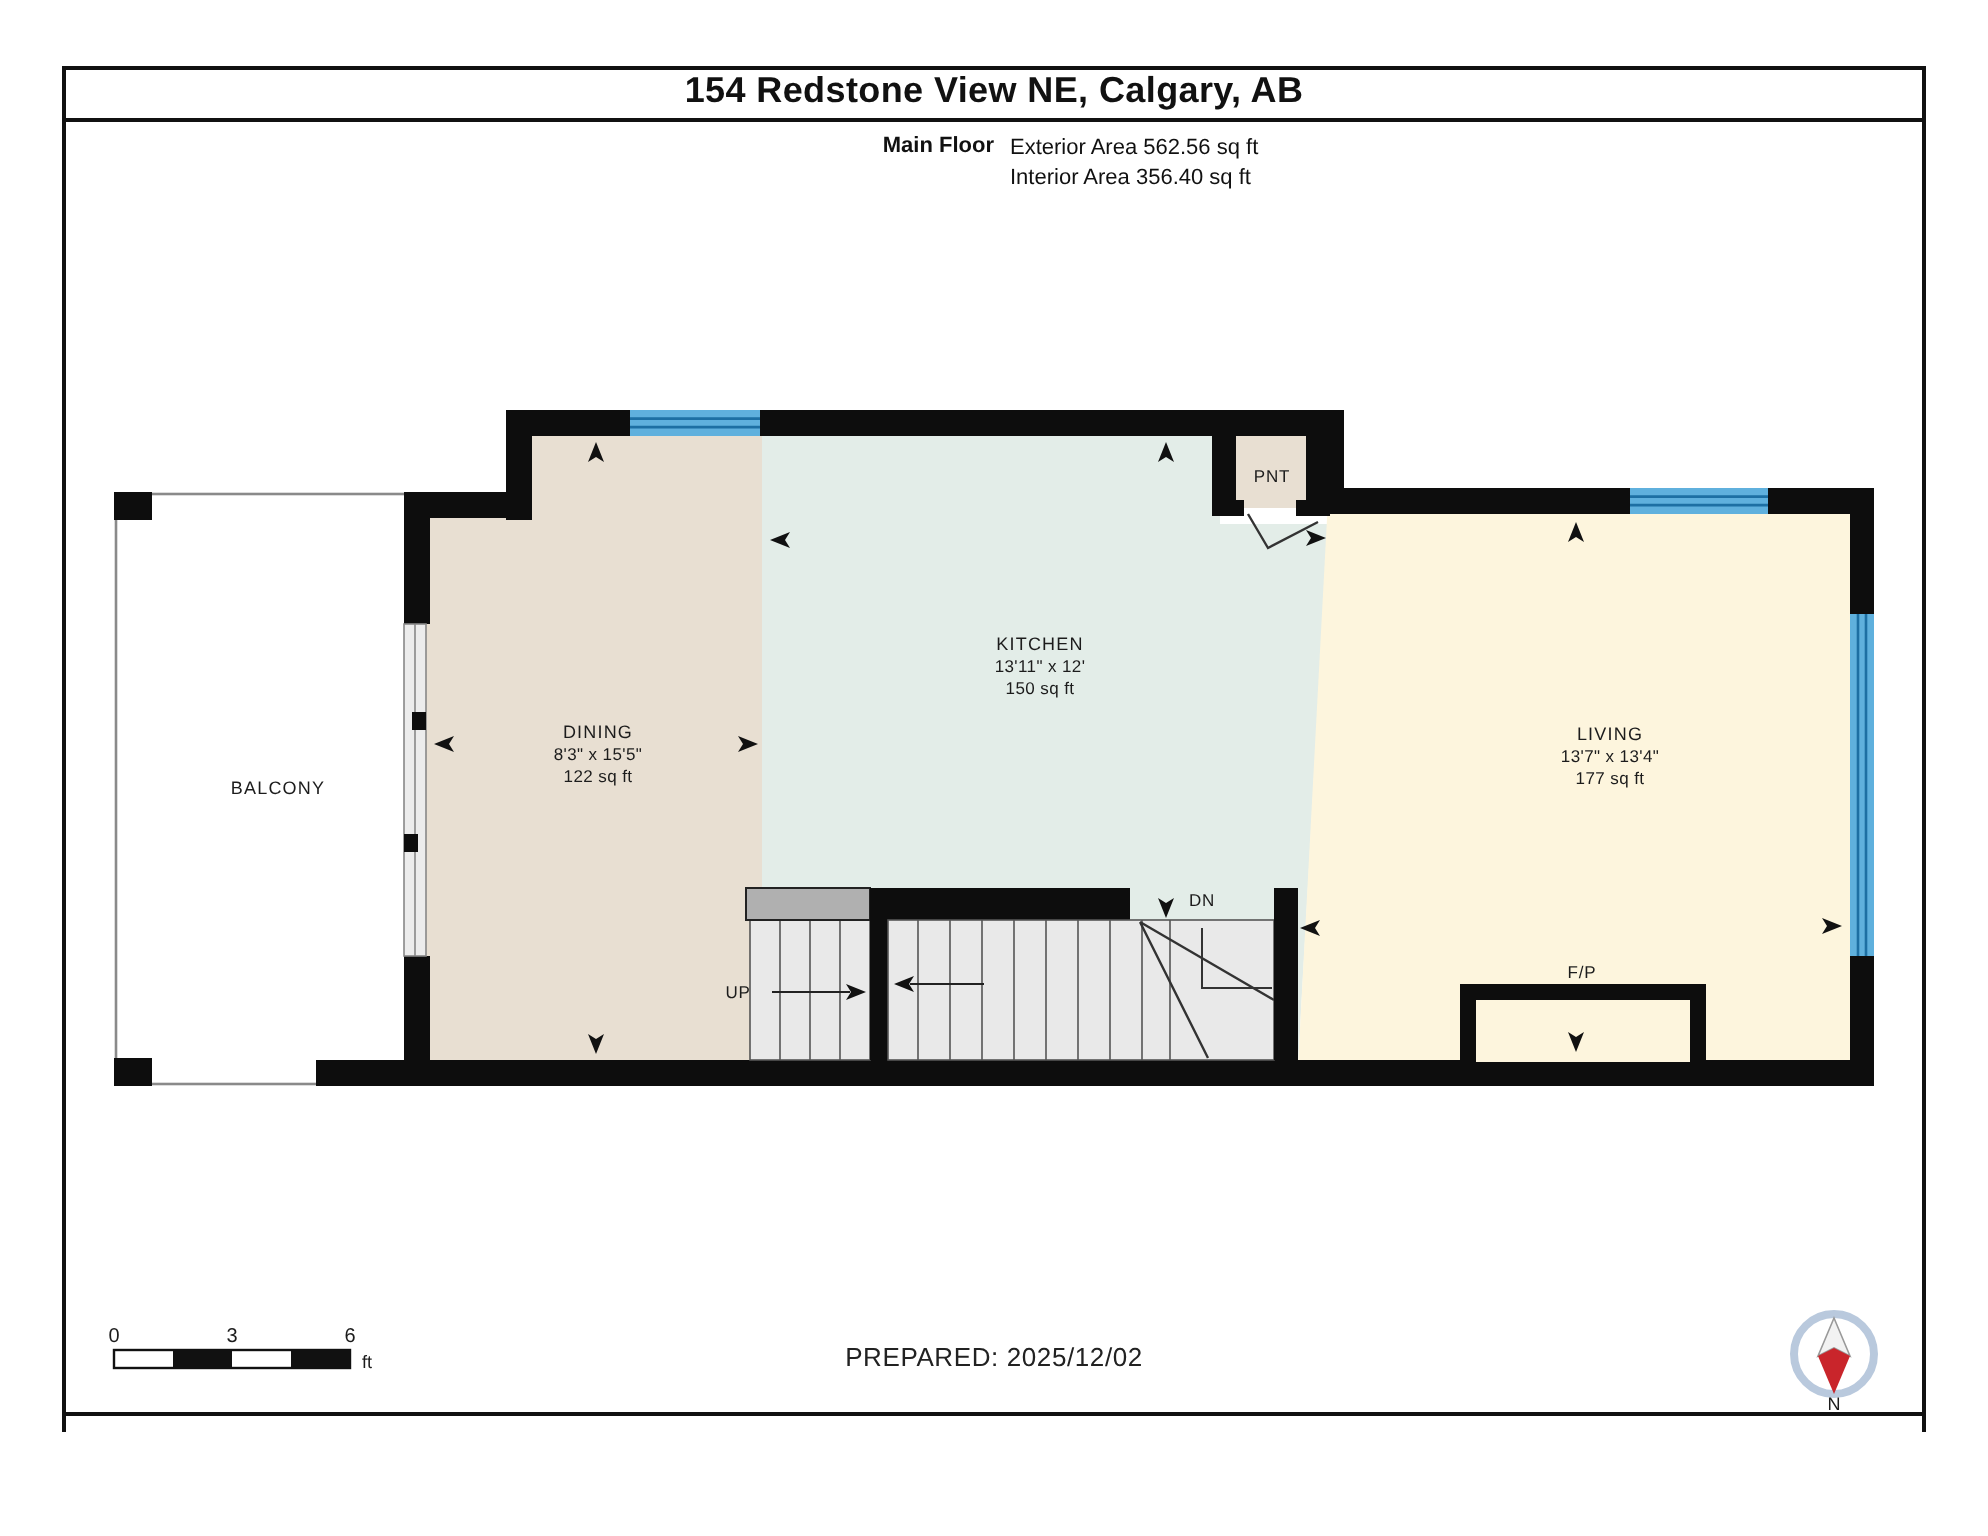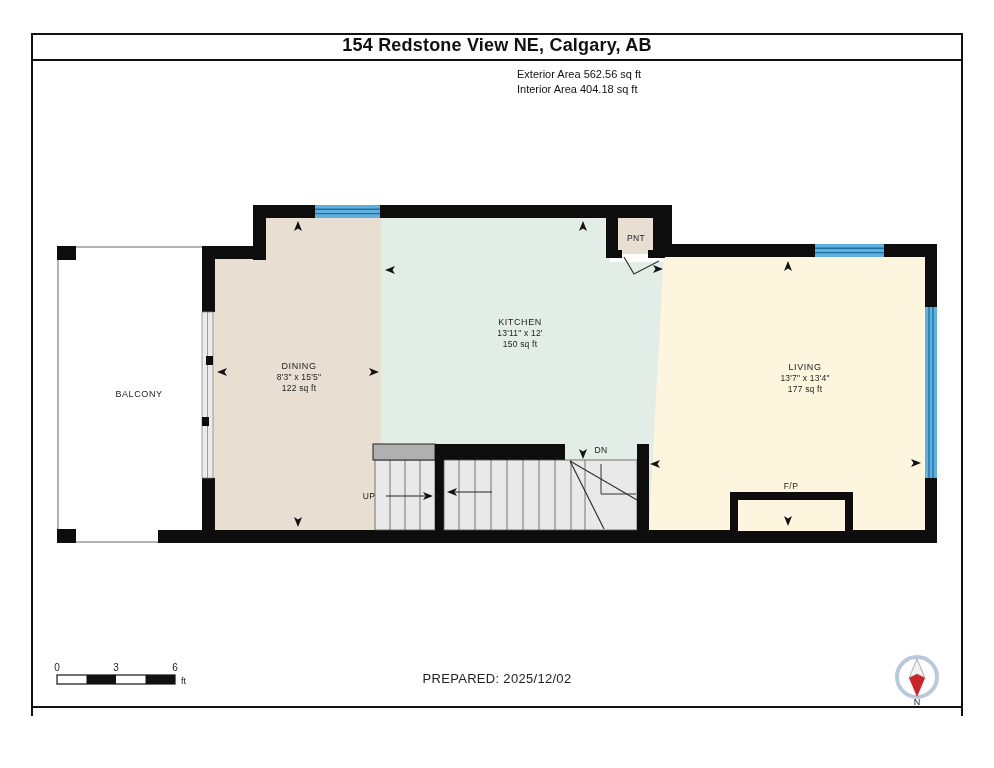--- a/index.html
+++ b/index.html
@@ -5,44 +5,45 @@
   html,body{margin:0;padding:0;background:#fff;}
   .page{position:relative;width:994px;height:716px;background:#fff;overflow:hidden;
         font-family:"Liberation Sans",sans-serif;color:#111;}
   .page-border{position:absolute;left:31px;top:33px;width:928px;height:700px;
                border:2px solid #111;}
   .hline{position:absolute;left:31px;width:932px;height:2px;background:#111;}
   .title{position:absolute;left:0;top:35px;width:994px;text-align:center;
          font-size:18px;font-weight:bold;letter-spacing:.2px;}
   .floor-label{position:absolute;left:0;top:67px;width:497px;text-align:right;
                font-size:11px;font-weight:bold;}
-  .area-lines{position:absolute;left:517px;top:67px;font-size:11px;line-height:15px;}
+  .area-lines{position:absolute;left:505px;top:67px;font-size:11px;line-height:15px;}
   .prepared{position:absolute;left:0;top:671px;width:994px;text-align:center;
             font-size:13px;color:#222;letter-spacing:.3px;}
   .disclaimer{position:absolute;left:36px;top:713px;width:920px;font-size:8.8px;color:#111;}
   svg{position:absolute;left:0;top:0;}
   svg text{font-family:"Liberation Sans",sans-serif;fill:#1c1c1c;}
   .room-name{font-size:9px;letter-spacing:.6px;}
   .room-dim{font-size:8.5px;letter-spacing:.2px;}
   .small-lab{font-size:8.5px;letter-spacing:.4px;}
   .tick{font-size:10px;}
 </style>
 </head>
 <body>
 
 <div class="page">
 
   <div class="page-border"></div>
   <div class="hline" style="top:59px;"></div>
   <div class="hline" style="top:706px;"></div>
 
   <div class="title">154 Redstone View NE, Calgary, AB</div>
+  <div class="floor-label">Main Floor</div>
   <div class="area-lines">
     <div>Exterior Area 562.56 sq ft</div>
-    <div>Interior Area 404.18 sq ft</div>
+    <div>Interior Area 356.40 sq ft</div>
   </div>
 
   <svg width="994" height="768" viewBox="0 0 994 768">
 
     <polygon points="266,212 381,212 381,533 209,533 209,252 266,252" fill="#e8dfd2"></polygon>
     <polygon points="381,212 610,212 610,262 664,262 649,533 381,533" fill="#e3ede8"></polygon>
     <polygon points="664,250 931,250 931,533 649,533" fill="#fdf5dd"></polygon>
     <rect x="614" y="208" width="43" height="46" fill="#e8dfd2"></rect>
 
     <rect x="58" y="247" width="145" height="295" fill="#ffffff" stroke="#8a8a8a" stroke-width="1.3"></rect>

